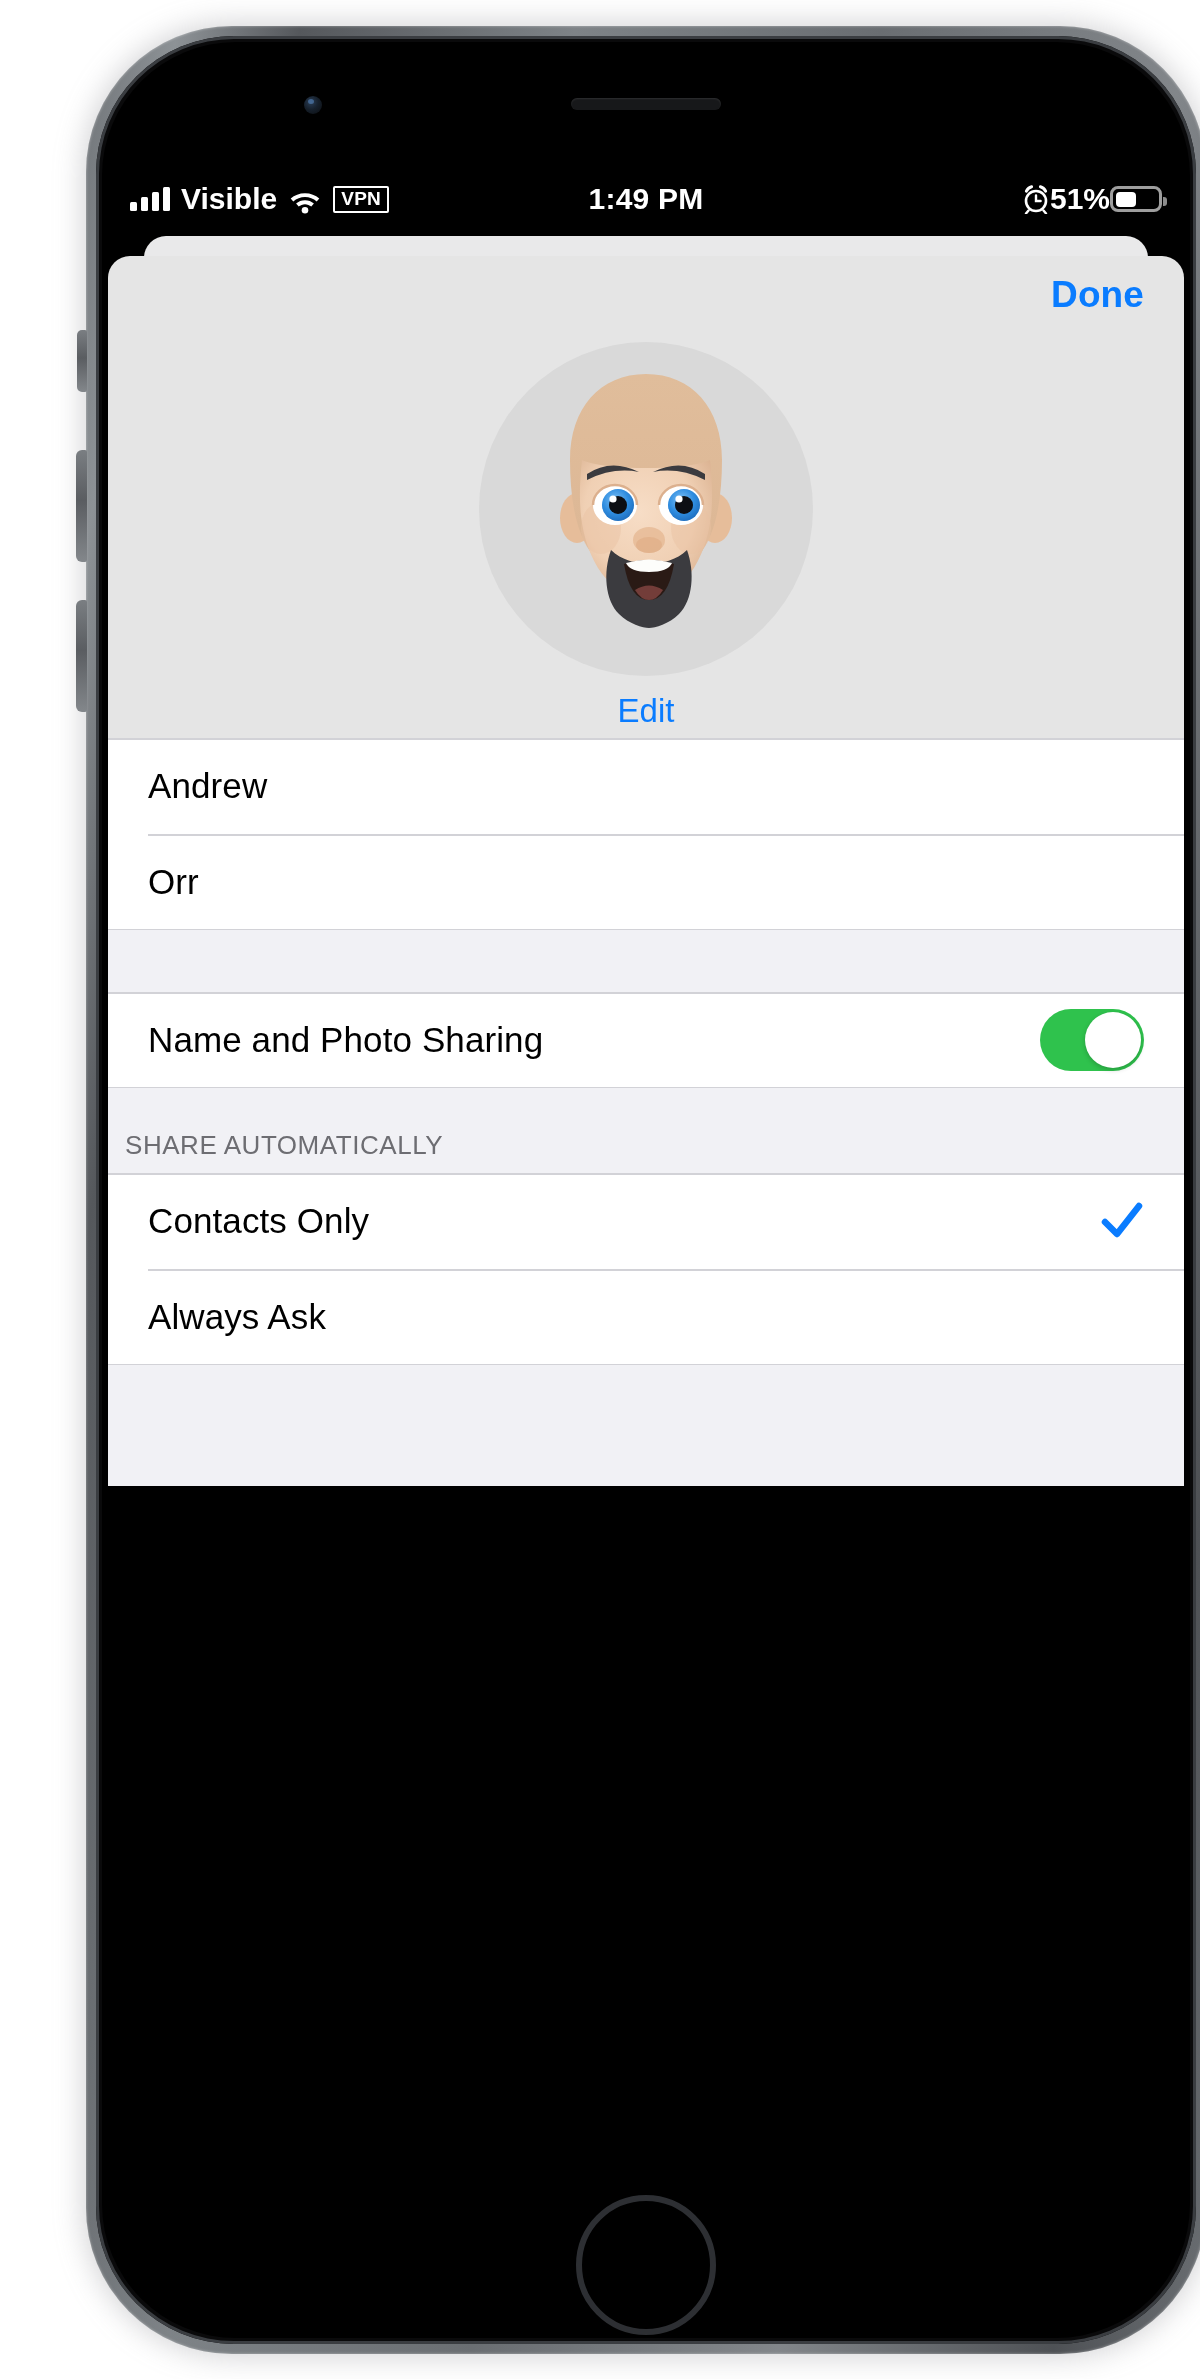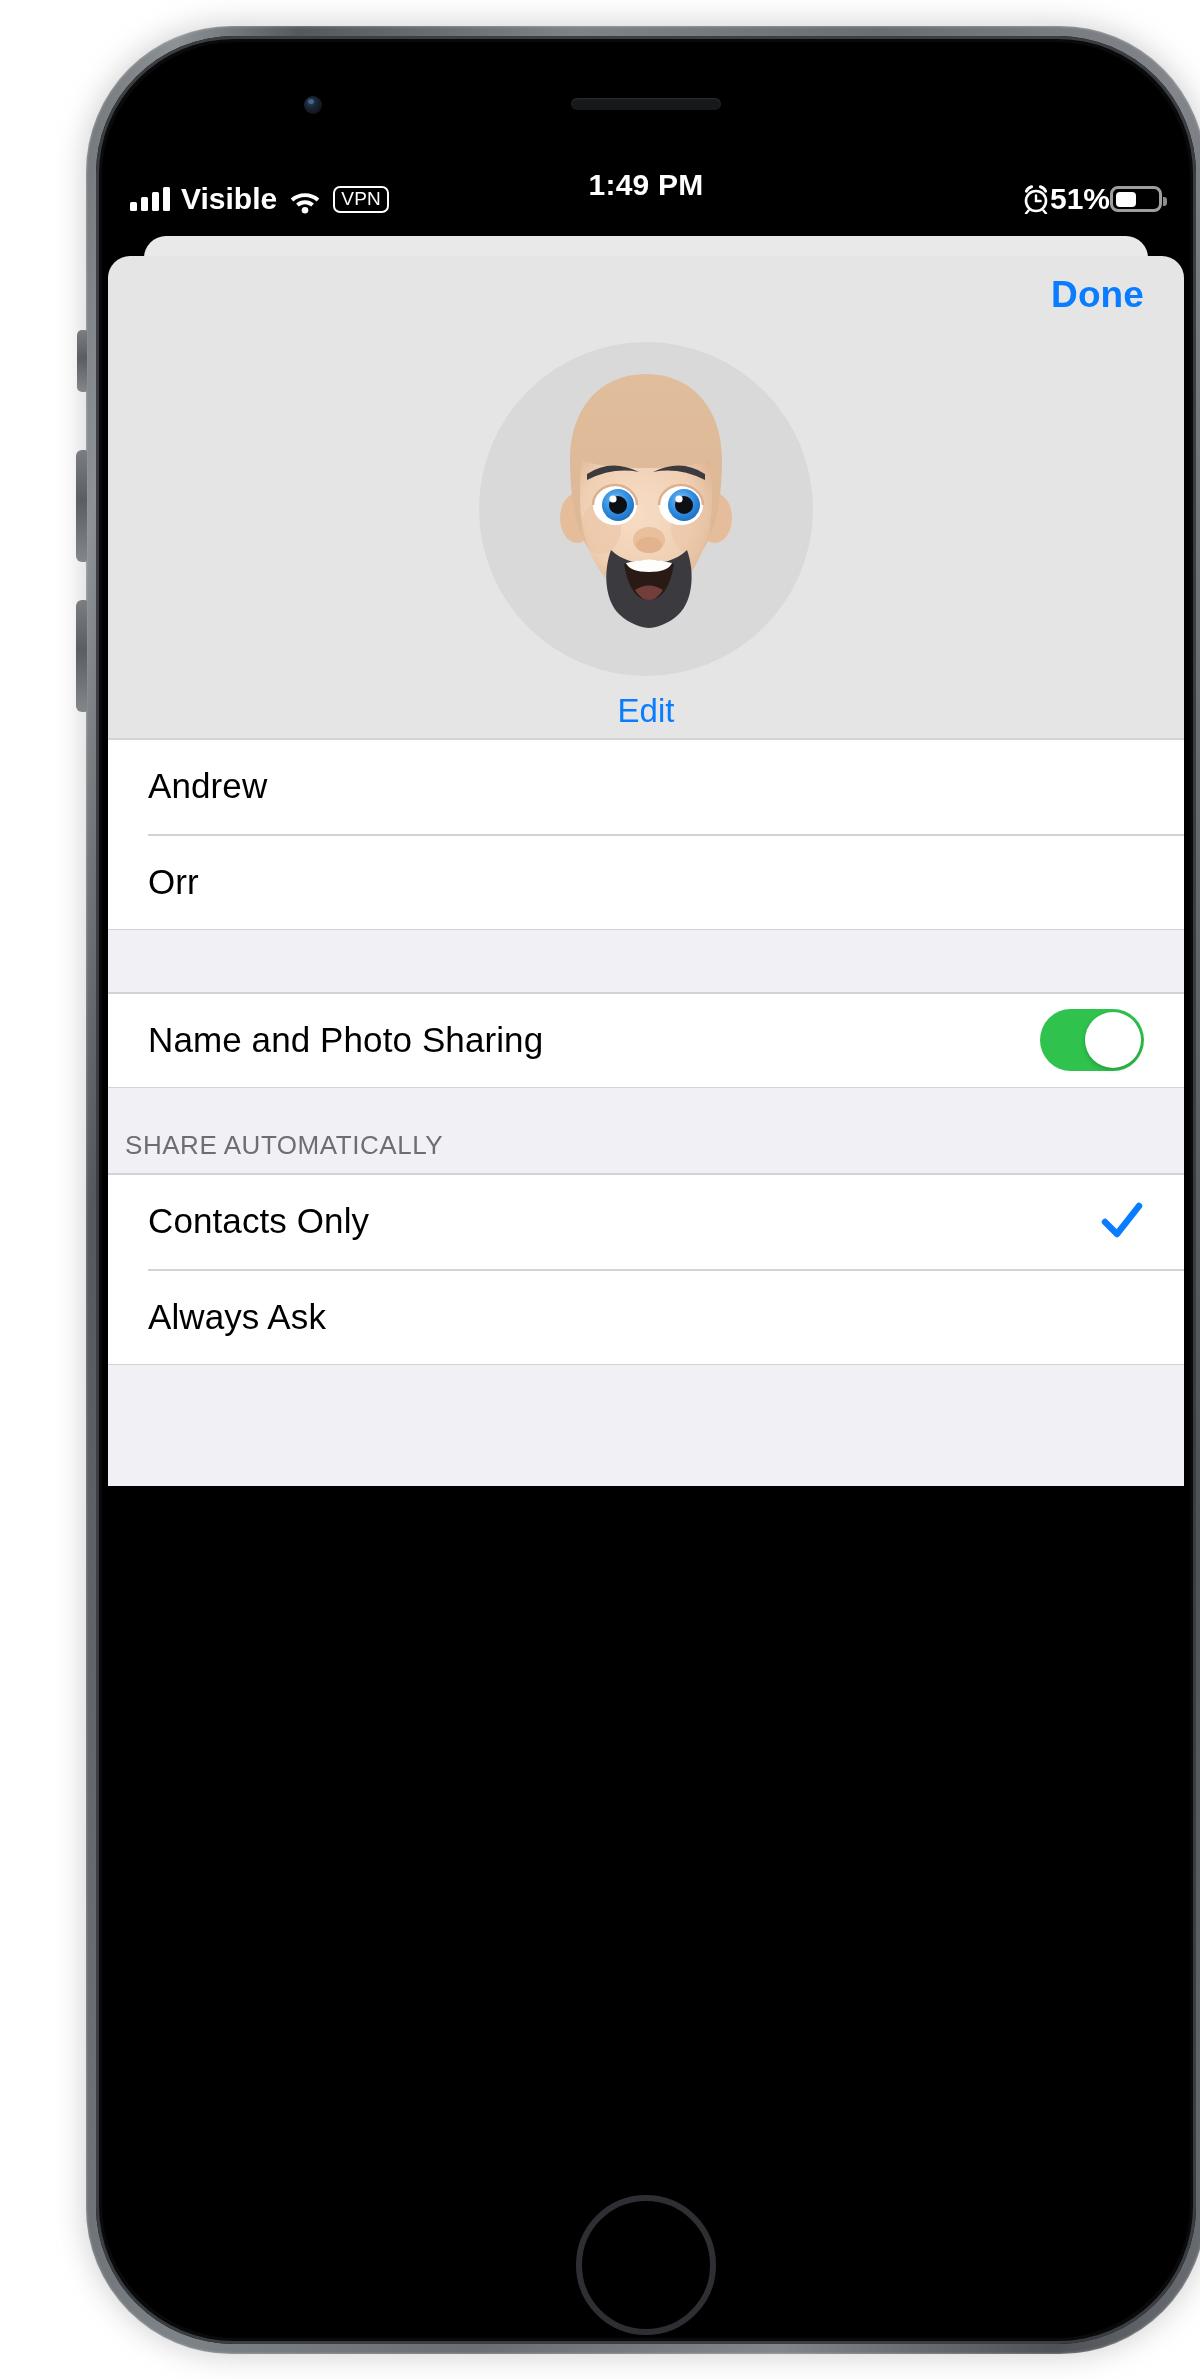--- a/index.html
+++ b/index.html
@@ -113,40 +113,40 @@
     font-weight: 600;
     display: flex;
     align-items: center;
   }
   .sb-left {
     position: absolute; left: 22px; top: 0; height: 62px;
     display: flex; align-items: center; gap: 11px;
   }
   .sb-center {
     position: absolute; left: 0; top: 0; width: 1076px; height: 62px;
-    display: flex; align-items: flex-start; justify-content: center;
+    display: flex; align-items: center; justify-content: center;
     letter-spacing: .2px;
   }
   .sb-right {
     position: absolute; right: 22px; top: 0; height: 62px;
     display: flex; align-items: center; gap: 0;
   }
   .signal { display: flex; align-items: flex-end; gap: 4px; height: 24px; }
   .signal i { display:block; width: 7px; background: #fff; border-radius: 1.5px; }
   .signal i:nth-child(1){ height: 9px; }
   .signal i:nth-child(2){ height: 14px; }
   .signal i:nth-child(3){ height: 19px; }
   .signal i:nth-child(4){ height: 24px; }
   .carrier { font-size: 30px; font-weight: 600; }
   .wifi { width: 34px; height: 25px; position: relative; }
   .vpn-badge {
     border: 2.5px solid #fff;
-    border-radius: 7px;
+    border-radius: 2px;
     font-size: 19px;
-    font-weight: 400;
+    font-weight: 700;
     padding: 1.5px 6px 2.5px;
     line-height: 1;
     letter-spacing: .3px;
   }
   .alarm { width: 28px; height: 30px; position: relative; }
   .batt-pct { font-size: 30px; font-weight: 600; }
   .battery {
     position: relative;
     width: 52px; height: 26px;
     border: 3px solid rgba(255,255,255,0.62);

